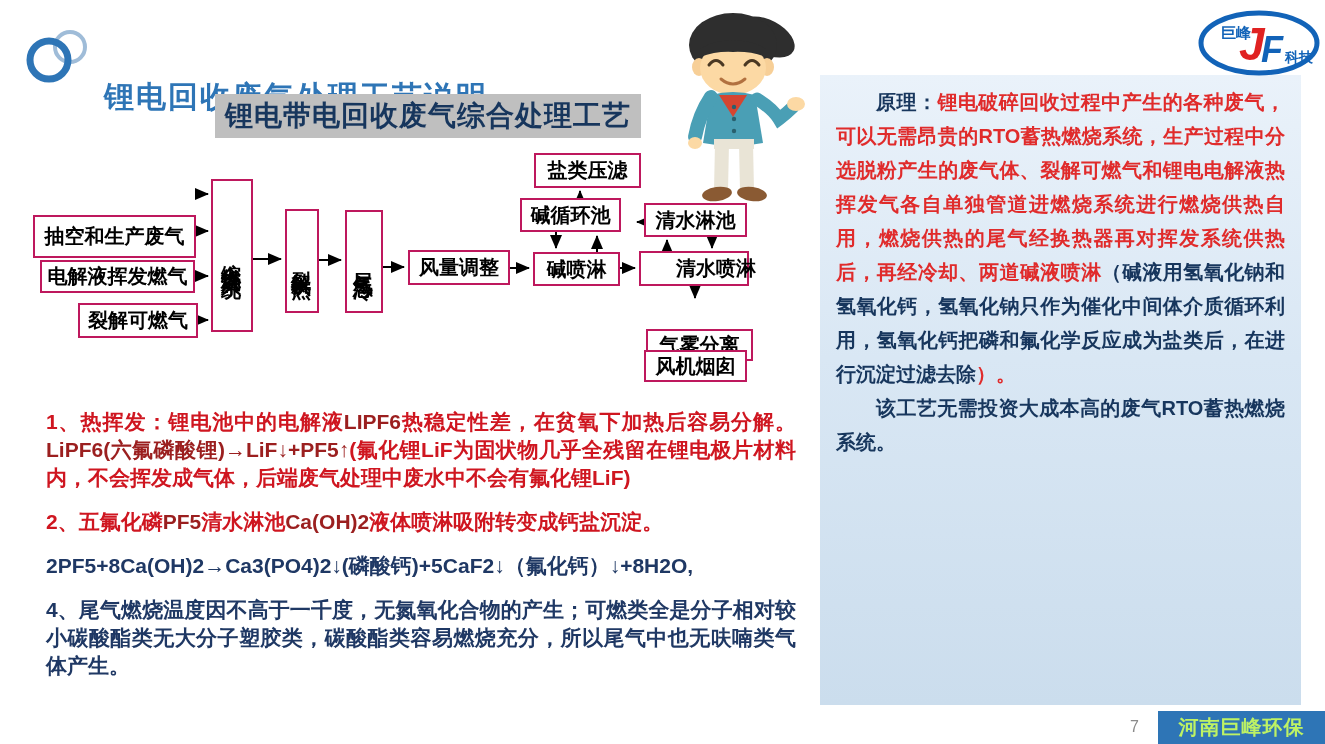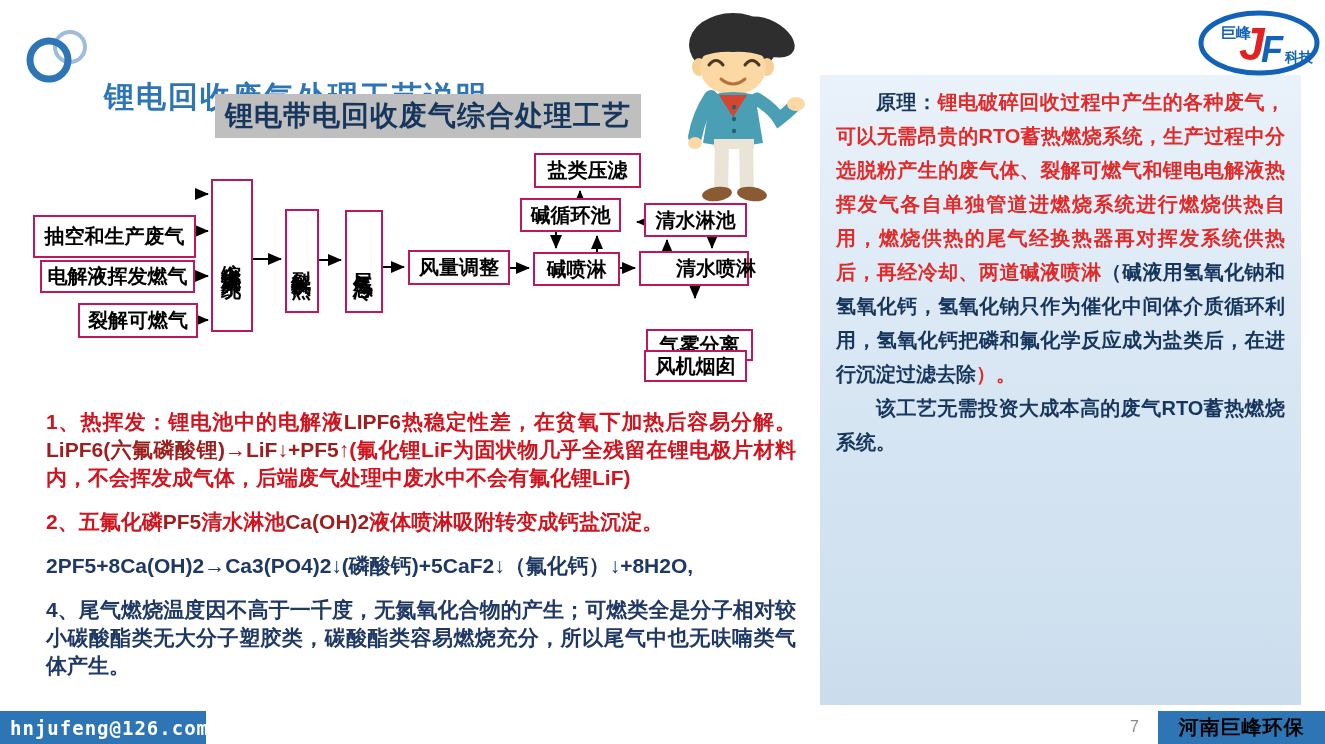--- a/index.html
+++ b/index.html
@@ -37,21 +37,21 @@
   
   #character{position:absolute;left:655px;top:5px;z-index:4;}
   #logo{position:absolute;left:1197px;top:8px;z-index:5;}
   
   #email-box{position:absolute;left:0;top:711px;width:206px;height:33px;background:#2e75b6;
              color:#fff;font-family:"DejaVu Sans Mono","Liberation Mono",monospace;
              font-size:19px;font-weight:bold;display:flex;align-items:center;
              padding-left:10px;box-sizing:border-box;letter-spacing:1px;}
   #page-number{position:absolute;left:1130px;top:718px;color:#8a8a8a;font-size:16px;}
   #company-box{position:absolute;left:1158px;top:711px;width:167px;height:33px;background:#2e75b6;
-               color:#000000;font-size:20px;font-weight:bold;display:flex;align-items:center;
+               color:#bef264;font-size:20px;font-weight:bold;display:flex;align-items:center;
                justify-content:center;letter-spacing:1px;}
 </style>
 </head>
 <body>
 
 <div id="slide">
 
   <svg id="deco-circles" width="64" height="60" viewBox="0 0 64 60">
     <circle cx="44" cy="20" r="15" fill="none" stroke="#9fbcd8" stroke-width="4"></circle>
     <circle cx="23" cy="33" r="19" fill="none" stroke="#2e75b6" stroke-width="7"></circle>
@@ -142,21 +142,18 @@
     <p><span class="t-red">2、五氟化磷</span><span class="t-dred">PF5</span><span class="t-red">清水淋池</span><span class="t-dred">Ca(OH)2</span><span class="t-red">液体喷淋吸附转变成钙盐沉淀。</span></p>
     <p><span class="t-navy">2PF5+8Ca(OH)2→Ca3(PO4)2↓(磷酸钙)+5CaF2↓（氟化钙）↓+8H2O,</span></p>
     <p><span class="t-navy">4、尾气燃烧温度因不高于一千度，无氮氧化合物的产生；可燃类全是分子相对较小碳酸酯类无大分子塑胶类，碳酸酯类容易燃烧充分，所以尾气中也无呋喃类气体产生。</span></p>
   </div>
 
   <div id="panel">
     <p class="ind2"><span class="p-navy">原理：</span><span class="p-red">锂电破碎回收过程中产生的各种废气，可以无需昂贵的RTO蓄热燃烧系统，生产过程中分选脱粉产生的废气体、裂解可燃气和锂电电解液热挥发气各自单独管道进燃烧系统进行燃烧供热自用，燃烧供热的尾气经换热器再对挥发系统供热后，再经冷却、两道碱液喷淋</span><span class="p-navy">（碱液用氢氧化钠和氢氧化钙，氢氧化钠只作为催化中间体介质循环利用，氢氧化钙把磷和氟化学反应成为盐类后，在进行沉淀过滤去除</span><span class="p-red">）。</span></p>
     <p class="ind2"><span class="p-navy">该工艺无需投资大成本高的废气RTO蓄热燃烧系统。</span></p>
   </div>
 
-  <div id="email-box">
-      <span>hnjufeng@126.com</span>
-    </div>
   <div id="page-number">7</div>
   <div id="company-box">
       <span>河南巨峰环保</span>
     </div>
 
 </div>
 
 </body></html>

